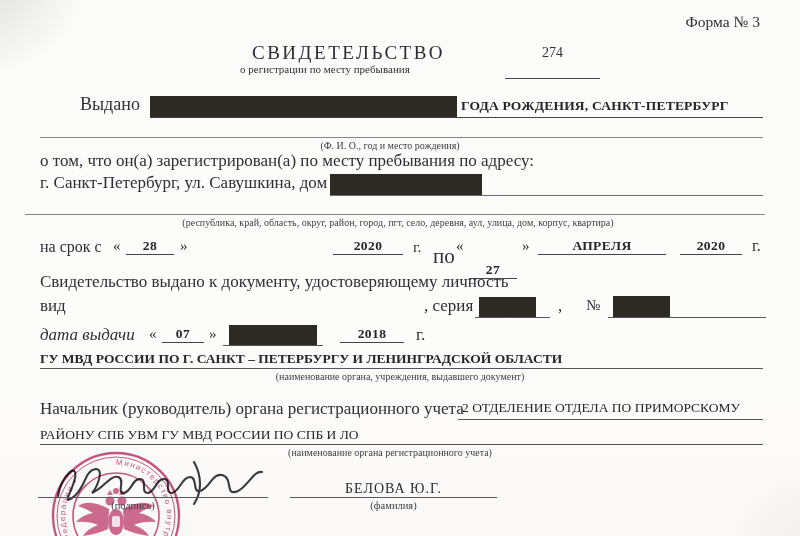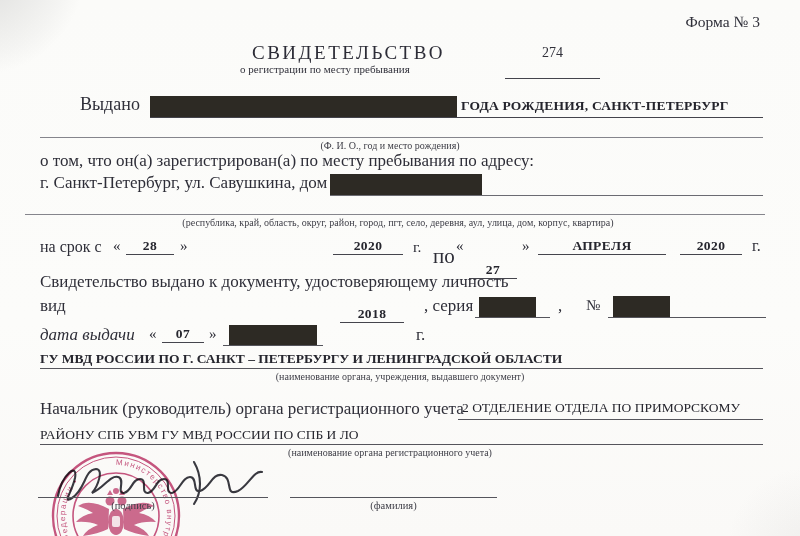--- a/index.html
+++ b/index.html
@@ -82,21 +82,21 @@
   <div class="abs" style="top:297px;left:586px;font-size:15px;">№</div>
   <div class="abs redact" style="top:296px;left:613px;width:57px;height:21px;"></div>
   <div class="abs rule" style="top:317px;left:608px;width:158px;border-top-color:#55555c;"></div>
 
   <div class="abs body-text" style="top:325px;left:40px;font-style:italic;">дата выдачи</div>
   <div class="abs quote" style="top:326px;left:149px;">«</div>
   <div class="abs vcell" style="top:324px;left:162px;width:42px;height:18px;">07</div>
   <div class="abs quote" style="top:326px;left:209px;">»</div>
   <div class="abs redact" style="top:325px;left:229px;width:88px;height:20px;"></div>
   <div class="abs rule" style="top:345px;left:223px;width:100px;border-top-color:#55555c;"></div>
-  <div class="abs vcell" style="top:304px;left:340px;width:64px;height:18px;text-align:center;">2018</div>
+  <div class="abs vcell" style="top:324px;left:340px;width:64px;height:18px;text-align:center;">2018</div>
   <div class="abs body-text" style="top:325px;left:416px;">г.</div>
 
   <div class="abs caps-val" style="top:351px;left:40px;font-size:13.5px;">ГУ  МВД  РОССИИ  ПО  Г. САНКТ – ПЕТЕРБУРГУ  И  ЛЕНИНГРАДСКОЙ ОБЛАСТИ</div>
   <div class="abs rule" style="top:368px;left:40px;width:723px;border-top-color:#55555c;"></div>
   <div class="abs cap" style="top:371px;left:200px;width:400px;">(наименование органа, учреждения, выдавшего документ)</div>
 
   <div class="abs body-text" style="top:399px;left:40px;">Начальник (руководитель) органа регистрационного учета</div>
   <div class="abs" style="top:400px;left:462px;font-size:13.5px;color:#26262e;">2 ОТДЕЛЕНИЕ ОТДЕЛА  ПО ПРИМОРСКОМУ</div>
   <div class="abs rule" style="top:419px;left:458px;width:305px;border-top-color:#55555c;"></div>
   <div class="abs" style="top:427px;left:40px;font-size:13.5px;color:#26262e;">РАЙОНУ СПБ УВМ  ГУ  МВД РОССИИ  ПО СПБ  И  ЛО</div>
@@ -136,16 +136,17 @@
   <svg class="abs sig" style="top:452px;left:52px;" width="220" height="56" viewBox="0 0 220 56">
     <g fill="none" stroke="#3a3a42" stroke-width="2.1" stroke-linecap="round">
       <path d="M6 44 C10 22 26 10 23 26 C20 40 10 52 20 46 C34 37 32 18 44 17 C52 17 46 34 40 41 C52 36 58 23 66 25 C74 27 64 42 72 41 C80 39 80 27 88 27 C96 27 88 42 96 41 C104 39 104 27 112 27 C120 27 112 42 120 41 C128 39 130 25 138 25 C146 25 140 41 148 39 C158 36 160 21 170 23 C182 26 172 45 186 39 C196 34 202 18 210 20"></path>
       <path d="M142 10 C150 24 150 40 142 52"></path>
     </g>
   </svg>
 
   <div class="abs rule" style="top:497px;left:38px;width:230px;border-top:1.4px solid #55555c;"></div>
   <div class="abs cap" style="top:500px;left:83px;width:100px;font-size:10.5px;">(подпись)</div>
 
+  <div class="abs" style="top:481px;left:290px;width:207px;text-align:center;font-size:14px;letter-spacing:1px;color:#2a2a33;">БЕЛОВА  Ю.Г.</div>
   <div class="abs rule" style="top:497px;left:290px;width:207px;border-top:1.4px solid #55555c;"></div>
   <div class="abs cap" style="top:500px;left:290px;width:207px;font-size:10.5px;">(фамилия)</div>
 
 </div>
 
 </body></html>

